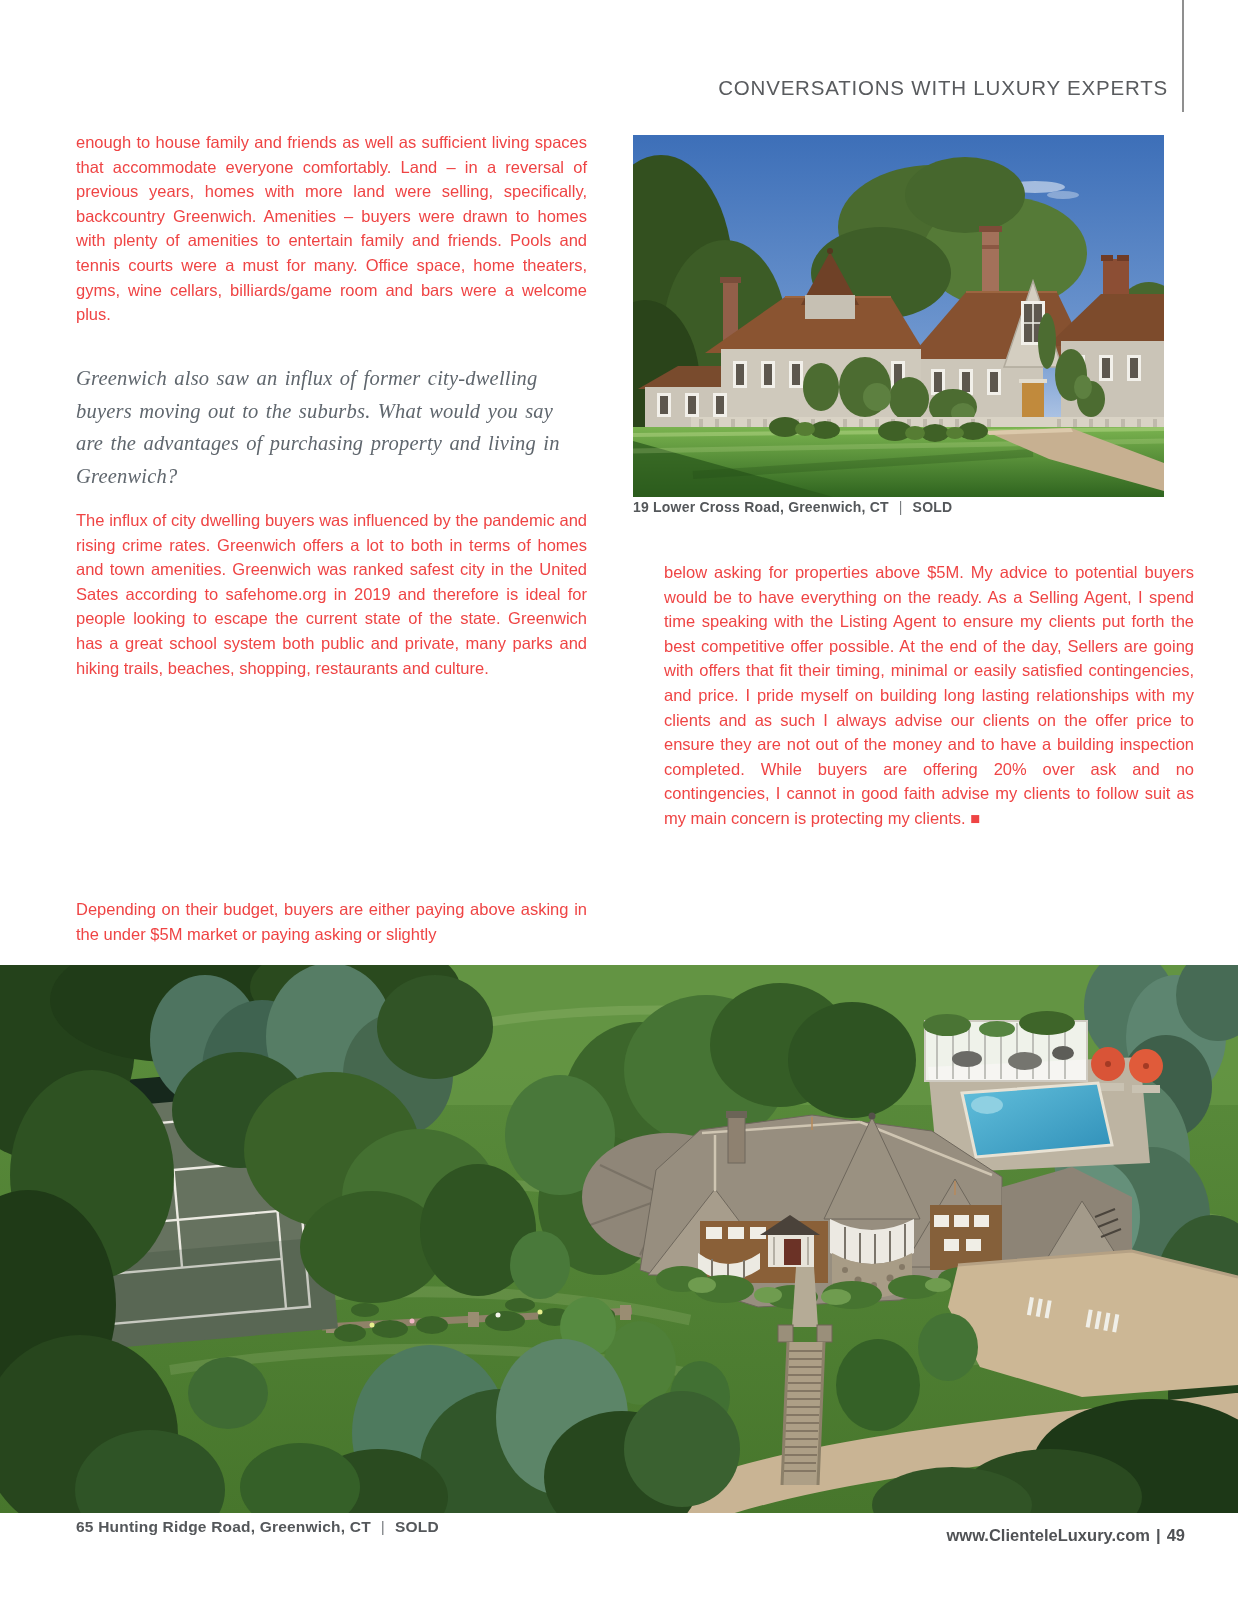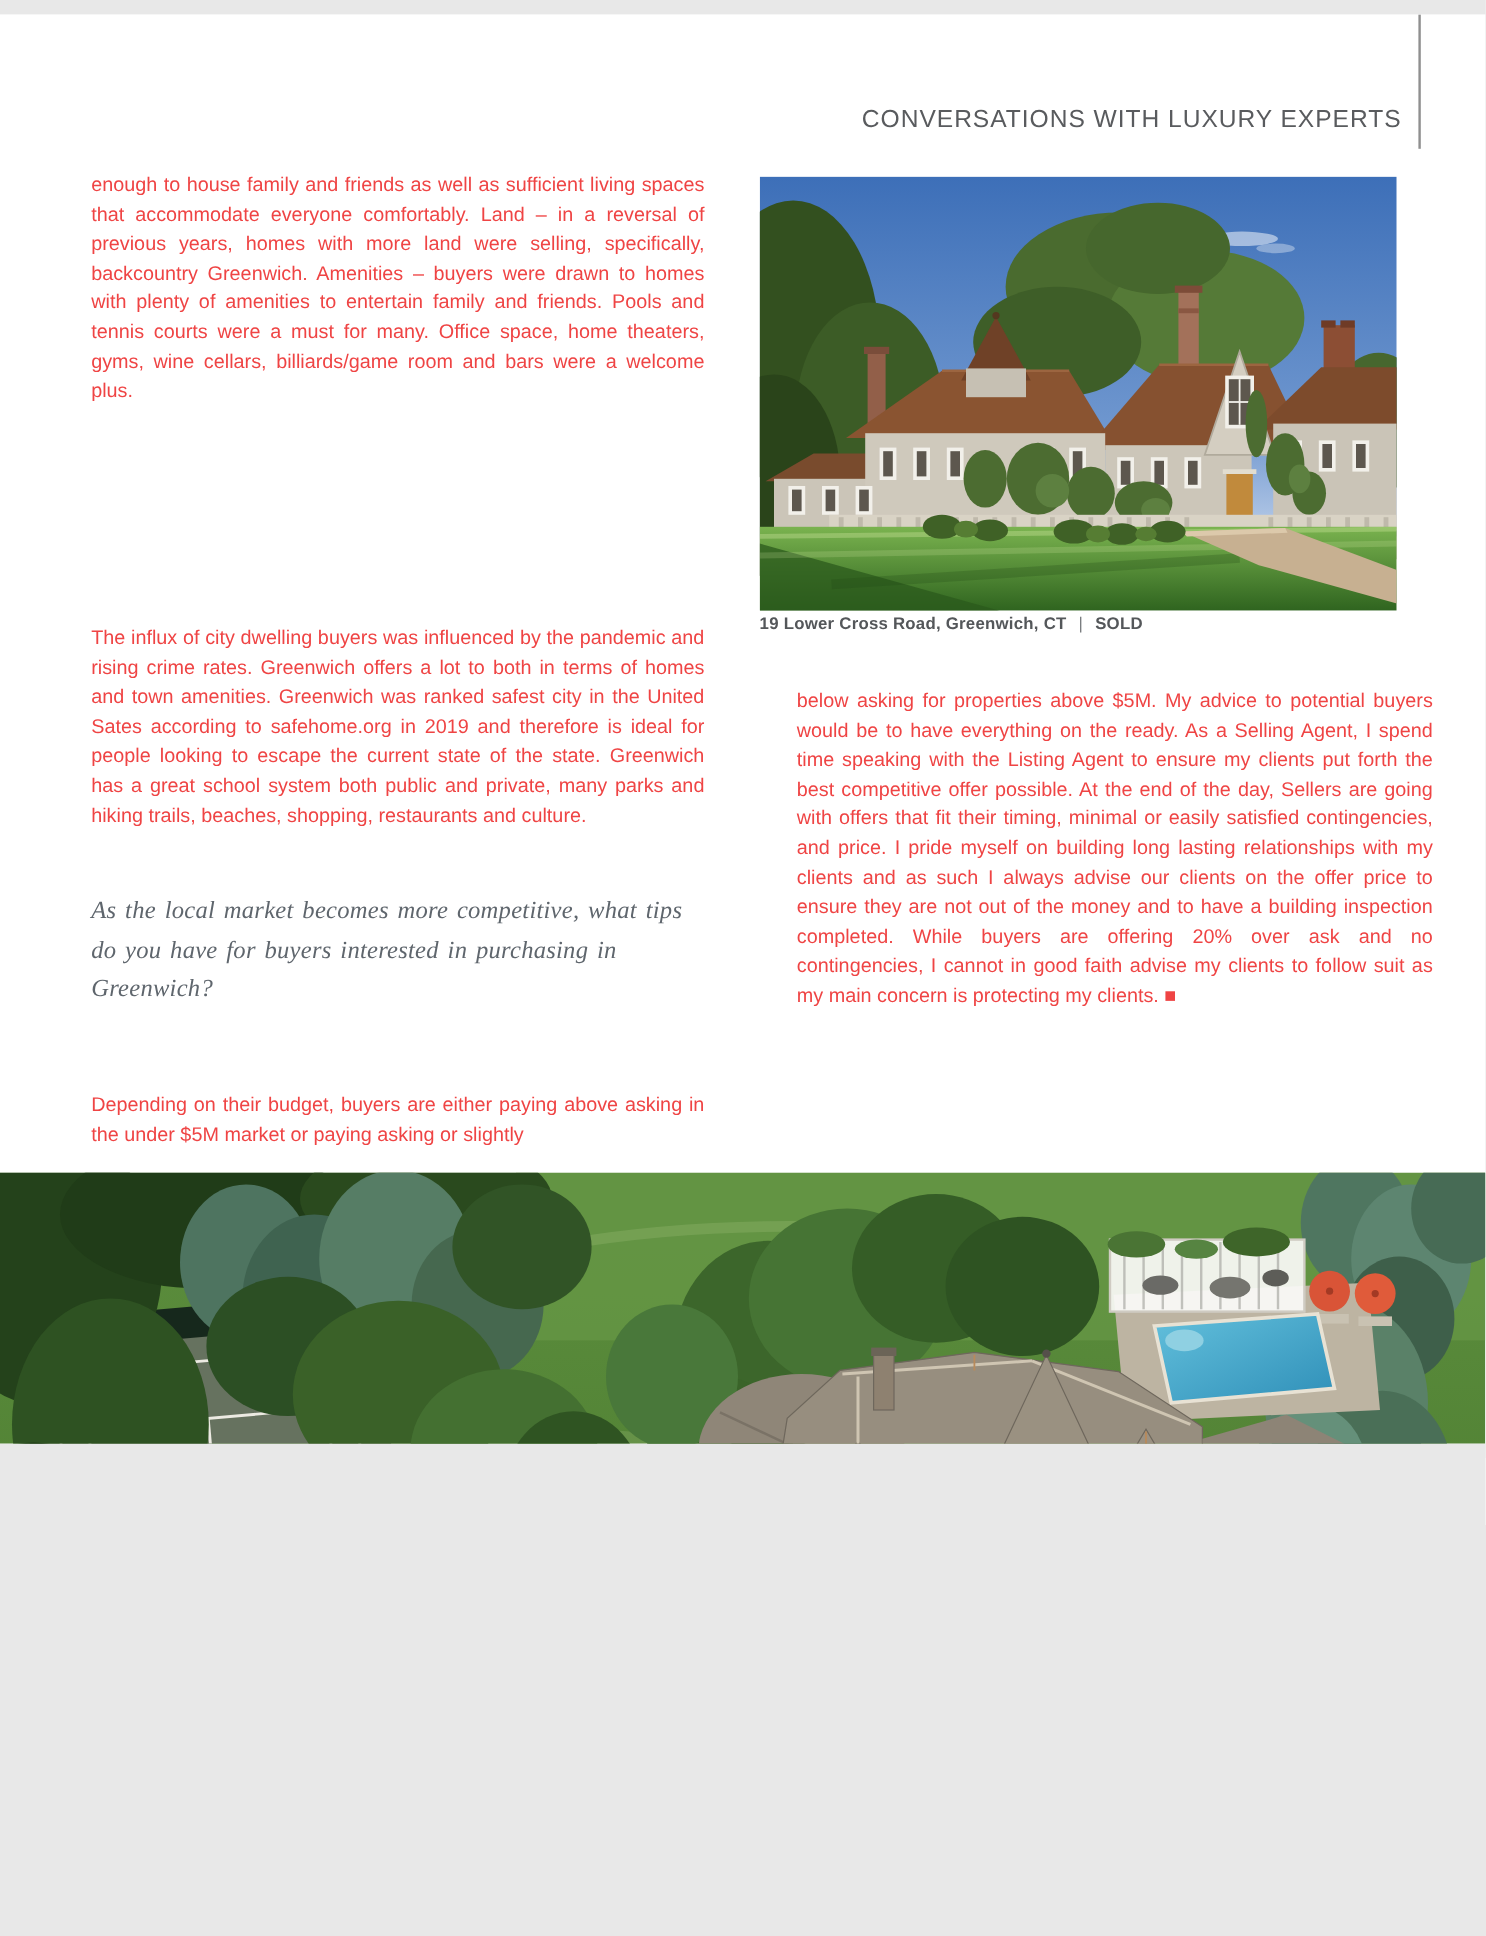--- a/index.html
+++ b/index.html
@@ -1,18 +1,18 @@
 <!DOCTYPE html>
 <html><head>
 <meta charset="utf-8">
 <style>
   html,body{margin:0;padding:0;background:#e8e8e8;}
   .page{
-    position:relative;width:1238px;height:1191px;background:#ffffff;
-    margin:12px auto;overflow:hidden;
+    position:relative;width:1238px;height:1613px;background:#ffffff;
+    margin:0 auto;overflow:hidden;
     font-family:"Liberation Sans","DejaVu Sans",sans-serif;
   }
   .header-title{
     position:absolute;top:76px;right:70px;
     font-size:20.5px;letter-spacing:.8px;color:#595b5e;font-weight:400;
     white-space:nowrap;
   }
   .header-rule{
     position:absolute;top:0;left:1182px;width:2px;height:112px;background:#8f8f8f;
   }
@@ -44,25 +44,25 @@
 <body>
 
 <div class="page">
 
   <div class="header-rule"></div>
   <div class="header-title">CONVERSATIONS WITH LUXURY EXPERTS</div>
 
   <div class="col-left" style="top:130px">
     <p class="body-para">enough to house family and friends as well as sufficient living spaces that accommodate everyone comfortably. Land – in a reversal of previous years, homes with more land were selling, specifically, backcountry Greenwich. Amenities – buyers were drawn to homes with plenty of amenities to entertain family and friends. Pools and tennis courts were a must for many. Office space, home theaters, gyms, wine cellars, billiards/game room and bars were a welcome plus.</p>
   </div>
+  <div class="col-left" style="top:362px">
+    <p class="question">Greenwich also saw an influx of former city-dwelling buyers moving out to the suburbs. What would you say are the advantages of purchasing property and living in Greenwich?</p>
+  </div>
   <div class="col-left" style="top:508px">
     <p class="body-para">The influx of city dwelling buyers was influenced by the pandemic and rising crime rates.  Greenwich offers a lot to both in terms of homes and town amenities. Greenwich was ranked safest city in the United Sates according to safehome.org in 2019 and therefore is ideal for people looking to escape the current state of the state. Greenwich has a great school system both public and private, many parks and hiking trails, beaches, shopping, restaurants and culture.</p>
-  </div>
-  <div class="col-left" style="top:731px">
-    <p class="question">As the local market becomes more competitive, what tips do you have for buyers interested in purchasing in Greenwich?</p>
   </div>
   <div class="col-left" style="top:897px">
     <p class="body-para">Depending on their budget, buyers are either paying above asking in the under $5M market or paying asking or slightly</p>
   </div>
 
   <div class="photo-frame" style="left:633px;top:135px;width:531px;height:362px">
     <svg viewBox="0 0 531 362" preserveAspectRatio="none">
       <defs>
         <linearGradient id="sky" x1="0" y1="0" x2="0" y2="1">
           <stop offset="0" stop-color="#3d6fb8"></stop>

